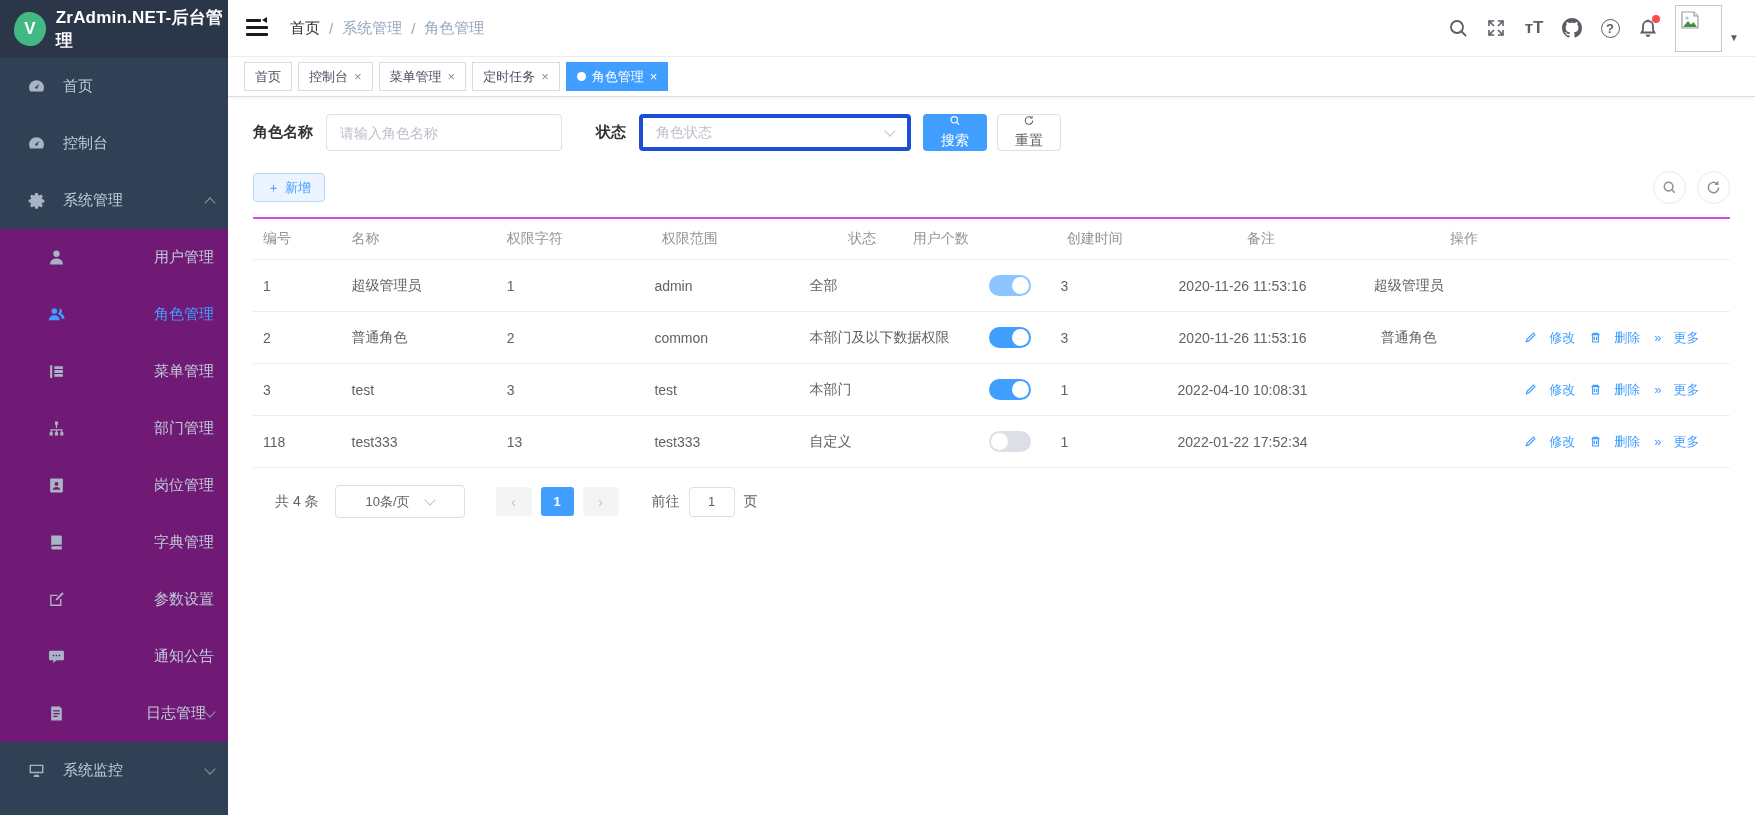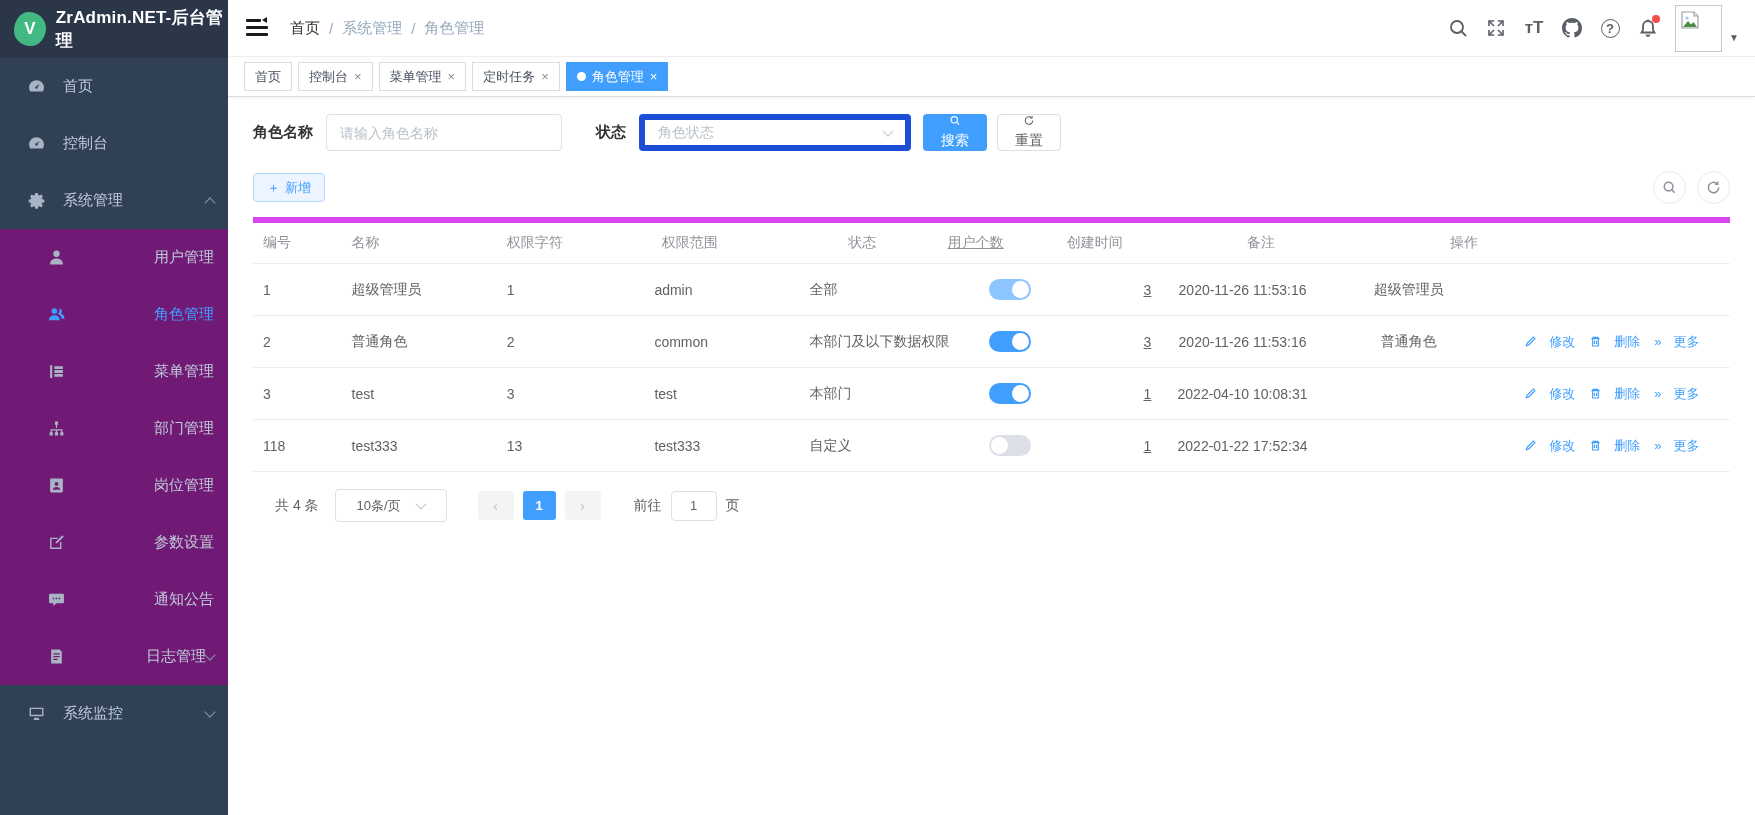--- a/index.html
+++ b/index.html
@@ -57,61 +57,61 @@
   .tag.active .tclose { color:#fff; }
   .tag.active::before { content:""; width:9px; height:9px; border-radius:50%; background:#fff; display:inline-block; }
 
   .content { flex:1; padding:17px 25px 0 25px; overflow:hidden; }
 
   
   .filter-row { display:flex; align-items:center; margin-bottom:20px; }
   .f-label { font-size:15px; font-weight:bold; color:#333; margin-right:13px; }
   .f-input { width:236px; height:37px; border:1px solid #dcdfe6; border-radius:4px; padding:0 13px; font-size:14px; color:#606266; margin-right:34px; font-family:inherit; }
   .f-input::placeholder { color:#b9bfc9; }
-  .f-select { width:272px; height:37px; border:6px solid #1d4ed8; border-radius:4px; padding:0 13px; font-size:14px; display:flex; align-items:center; justify-content:space-between; color:#b9bfc9; margin-right:10px; cursor:pointer; }
+  .f-select { width:272px; height:37px; border:4px solid #1d4ed8; border-radius:4px; padding:0 13px; font-size:14px; display:flex; align-items:center; justify-content:space-between; color:#b9bfc9; margin-right:10px; cursor:pointer; }
   .sel-chev { width:8px; height:8px; border-right:1.4px solid #c0c4cc; border-bottom:1.4px solid #c0c4cc; transform:rotate(45deg); margin-bottom:3px; }
   .btn { height:37px; border-radius:4px; display:inline-flex; align-items:center; justify-content:center; font-size:14px; cursor:pointer; gap:6px; border:1px solid transparent; padding:0 17px;flex-direction:column; }
   .btn-primary { background:#409eff; color:#fff; margin-left:2px; }
   .btn-plain { background:#fff; color:#606266; border-color:#dcdfe6; margin-left:10px;justify-content:space-between; }
   .btn svg { width:14px; height:14px; }
 
   
   .toolbar-row { display:flex; align-items:center; margin-bottom:13px; }
   .btn-add { height:29px; padding:0 13px; font-size:13px; background:#ecf5ff; border:1px solid #b3d8ff; color:#409eff; border-radius:4px; display:inline-flex; align-items:center; gap:5px; cursor:pointer; }
   .tool-circles { margin-left:auto; display:flex; gap:11px; }
   .circle-btn { width:33px; height:33px; border-radius:50%; border:1px solid #e8eaec; background:#fff; display:flex; align-items:center; justify-content:center; cursor:pointer; }
   .circle-btn svg { width:15px; height:15px; fill:none; stroke:#8a8f99; stroke-width:1.6; }
 
   
-  .table { width:100%; border-top:6px solid #d946ef; font-size:14px; }
+  .table { width:100%; border-top:2px solid #d946ef; font-size:14px; }
   .trow { display:flex; align-items:center; border-bottom:1px solid #ebeef5; }
   .thead .tcell { color:#909399; font-weight:normal; padding:11px 10px; }
   .tcell { padding:15px 10px; color:#606266; word-break:break-word; }
   .c-id{width:6%;} .c-name{width:10.5%;} .c-order{width:10%;} .c-key{width:10.5%;} .c-scope{width:11.5%;}
   .c-status{width:5.5%; text-align:center; display:flex; justify-content:center;}
   .thead .c-status{display:block;}
-  .c-users{width:7.5%; text-align:right;text-decoration:underline;}
+  .c-users{width:7.5%; text-align:left;}
   .c-created{width:11%; text-align:center;}
   .c-remark{width:11.5%; text-align:center;}
   .c-actions{width:16%; text-align:center; display:flex; justify-content:center; gap:14px;}
   .thead .c-actions{display:block;}
 
   .switch { width:42px; height:21px; border-radius:11px; position:relative; cursor:pointer; flex-shrink:0; }
   .switch::after { content:""; position:absolute; top:2px; width:17px; height:17px; border-radius:50%; background:#fff; }
   .switch.on { background:#409eff; } .switch.on::after { right:2px; }
   .switch.on.light { background:#8cc5ff; }
   .switch.off { background:#dcdfe6; } .switch.off::after { left:2px; }
 
   .alink { color:#409eff; font-size:13px; display:inline-flex; align-items:center; gap:12px; cursor:pointer; white-space:nowrap; }
   .alink svg { width:13px; height:13px; fill:none; stroke:#409eff; stroke-width:1.4; }
 
   
   .pagination { display:flex; align-items:center; margin-top:17px; font-size:14px; color:#606266; padding-left:22px; }
   .pg-total { margin-right:16px; }
-  .pg-size { width:112px; height:33px; border:1px solid #dcdfe6; border-radius:4px; display:flex; align-items:center; justify-content:center; gap:16px; color:#606266; font-size:13px; cursor:pointer; margin-right:26px; }
+  .pg-size { width:130px; height:33px; border:1px solid #dcdfe6; border-radius:4px; display:flex; align-items:center; justify-content:center; gap:16px; color:#606266; font-size:13px; cursor:pointer; margin-right:26px; }
   .pg-btn { width:36px; height:29px; background:#f4f4f5; border-radius:3px; display:flex; align-items:center; justify-content:center; color:#c0c4cc; font-size:15px; cursor:pointer; margin:0 5px; }
   .pg-page { width:33px; height:29px; background:#409eff; color:#fff; border-radius:3px; display:flex; align-items:center; justify-content:center; font-weight:bold; font-size:13px; cursor:pointer; margin:0 4px; }
   .pg-goto { margin-left:28px; display:flex; align-items:center; gap:9px; }
   .pg-input { width:46px; height:30px; border:1px solid #dcdfe6; border-radius:4px; text-align:center; font-size:13px; color:#606266; font-family:inherit; }
 </style>
 </head>
 <body>
 
 <div class="app">
 
@@ -181,20 +181,28 @@
             </span>
           <span class="mi-label">部门管理</span>
         </div>
         <div class="menu-item">
           <span class="mi-icon">
               <svg viewBox="0 0 16 16">
                 <path d="M3 1.5h10a1 1 0 0 1 1 1v11a1 1 0 0 1-1 1H3a1 1 0 0 1-1-1v-11a1 1 0 0 1 1-1zm5 3.2a1.8 1.8 0 1 0 0 3.6 1.8 1.8 0 0 0 0-3.6zM4.5 12c0-1.7 1.6-2.7 3.5-2.7s3.5 1 3.5 2.7z" fill-rule="evenodd"></path>
               </svg>
             </span>
           <span class="mi-label">岗位管理</span>
+        </div>
+        <div class="menu-item">
+          <span class="mi-icon">
+              <svg viewBox="0 0 16 16">
+                <path d="M3 1.5h9a1 1 0 0 1 1 1V10H4.5A1.5 1.5 0 0 0 3 11.5zm1.5 10H13v3H4.5a1.5 1.5 0 0 1 0-3zM5 4h6v1.2H5zM5 6.5h6v1.2H5z"></path>
+              </svg>
+            </span>
+          <span class="mi-label">字典管理</span>
         </div>
         <div class="menu-item">
           <span class="mi-icon">
               <svg viewBox="0 0 16 16">
                 <path d="M2 3.5h7v1.3H3.3v8h8V7.5h1.3V14H2zM13.5 1.2l1.3 1.3-6 6-1.7.4.4-1.7z"></path>
               </svg>
             </span>
           <span class="mi-label">参数设置</span>
         </div>
         <div class="menu-item">

